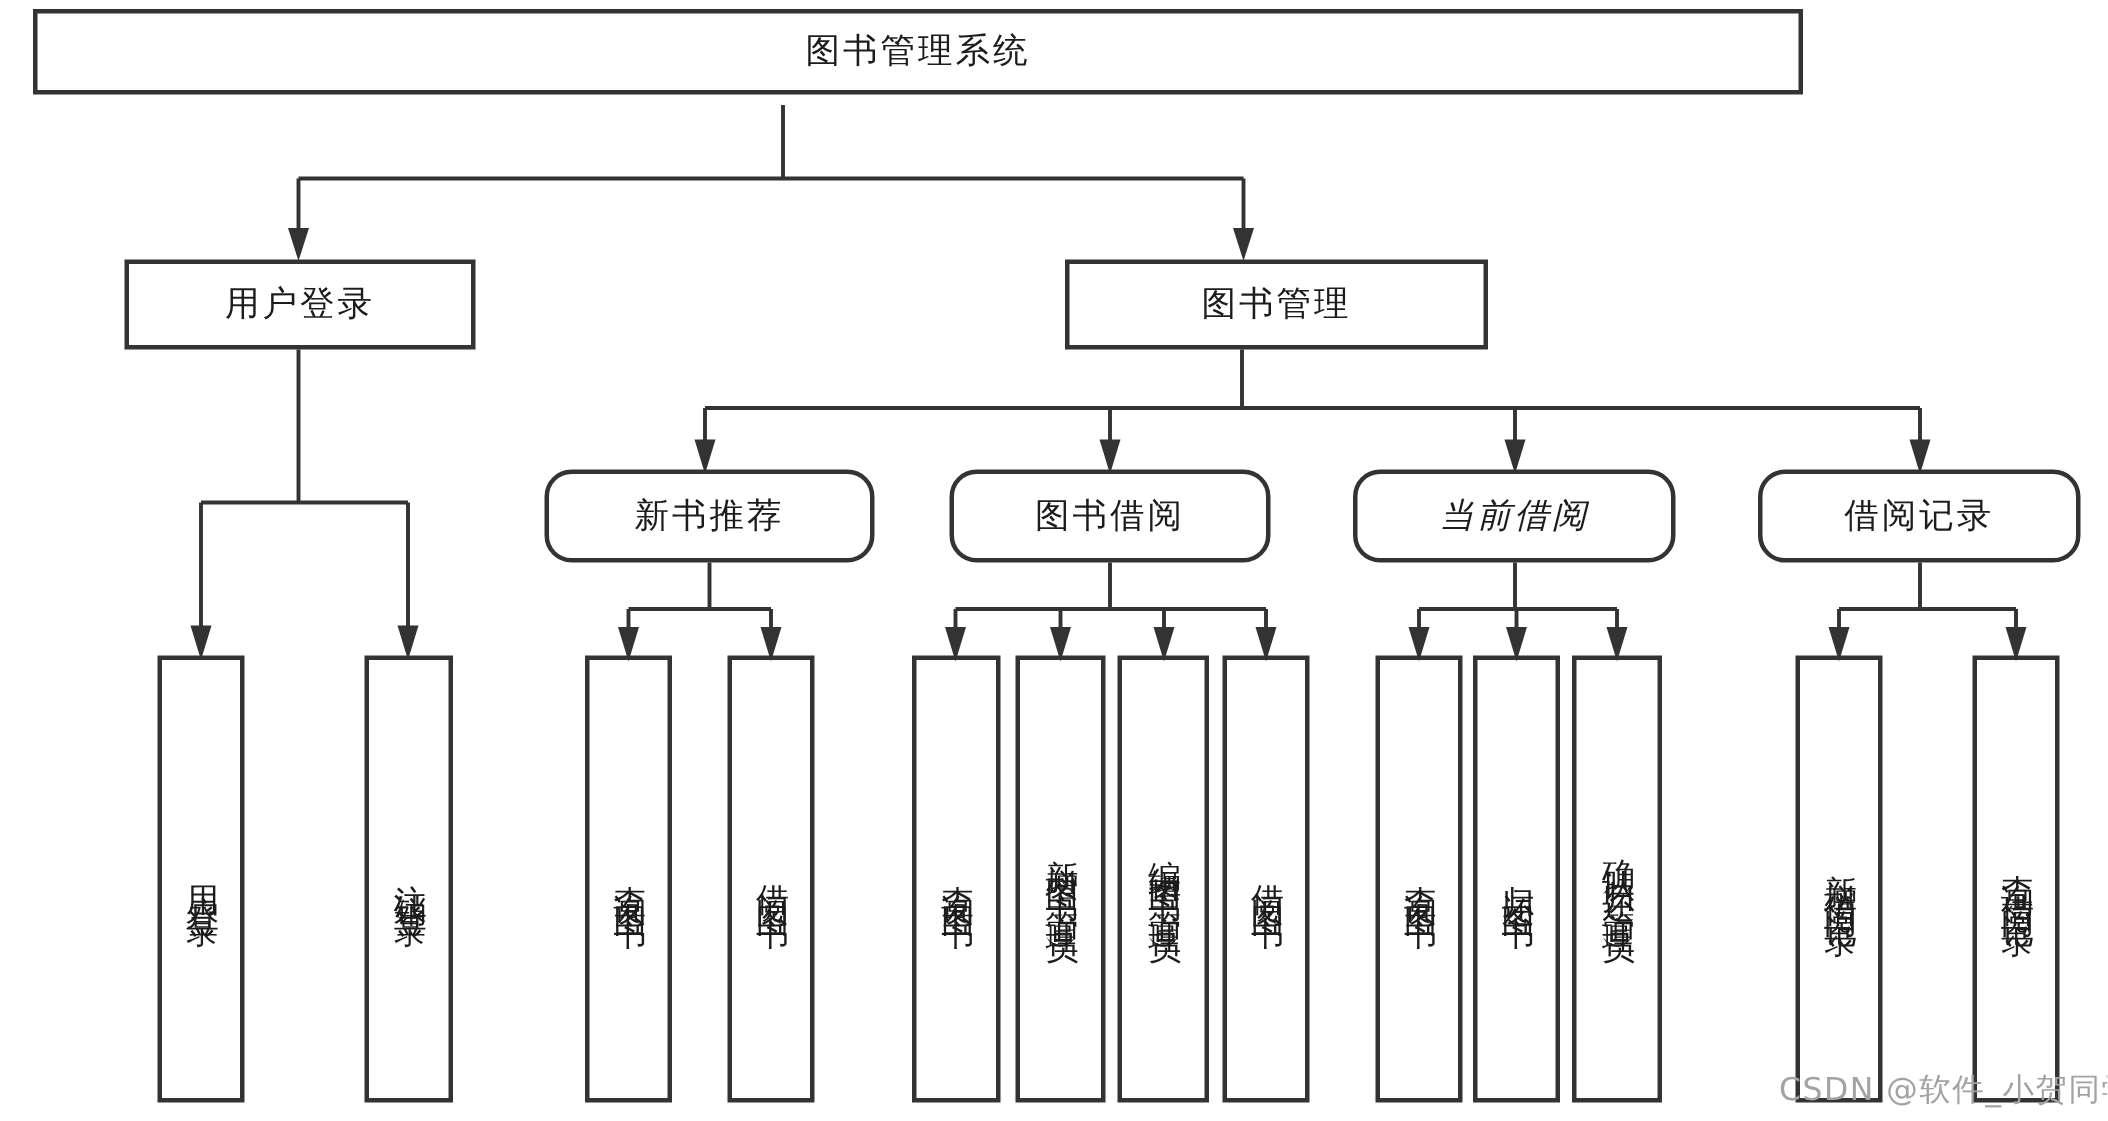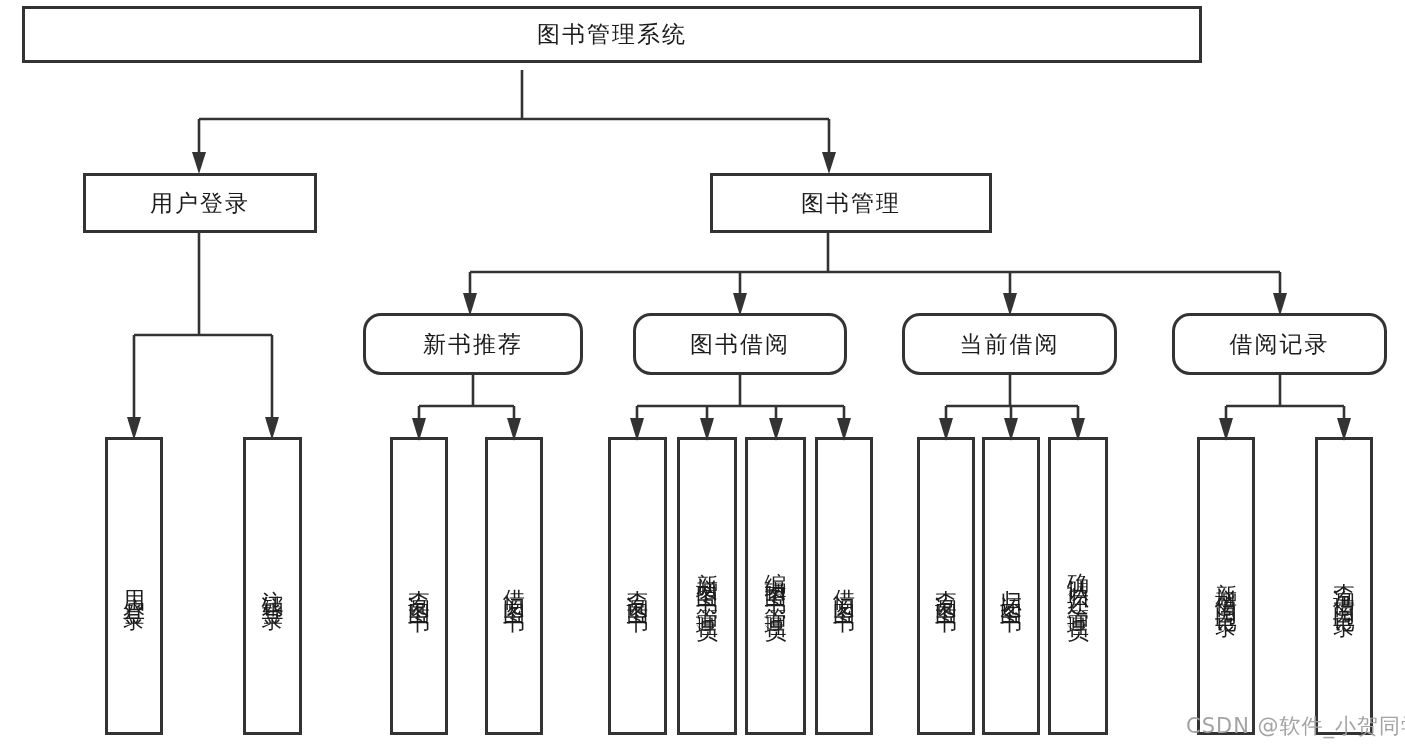--- a/index.html
+++ b/index.html
@@ -119,21 +119,21 @@
   <div class="box lvl2" style="left:710px; width:282px;">
     <span class="hlabel">图书管理</span>
   </div>
 
   <div class="box lvl3" style="left:363px; width:220px;">
     <span class="hlabel">新书推荐</span>
   </div>
   <div class="box lvl3" style="left:633px; width:214px;">
     <span class="hlabel">图书借阅</span>
   </div>
-  <div class="box lvl3" style="left:902px; width:215px;">
+  <div class="box lvl3" style="left:902px; width:215px;font-style:italic;">
     <span class="hlabel">当前借阅</span>
   </div>
   <div class="box lvl3" style="left:1172px; width:215px;text-align:center;">
     <span class="hlabel">借阅记录</span>
   </div>
 
   <div class="box leaf" style="left:105px;">
     <span class="vlabel">用户登录</span>
   </div>
   <div class="box leaf" style="left:243px; width:59px;">

